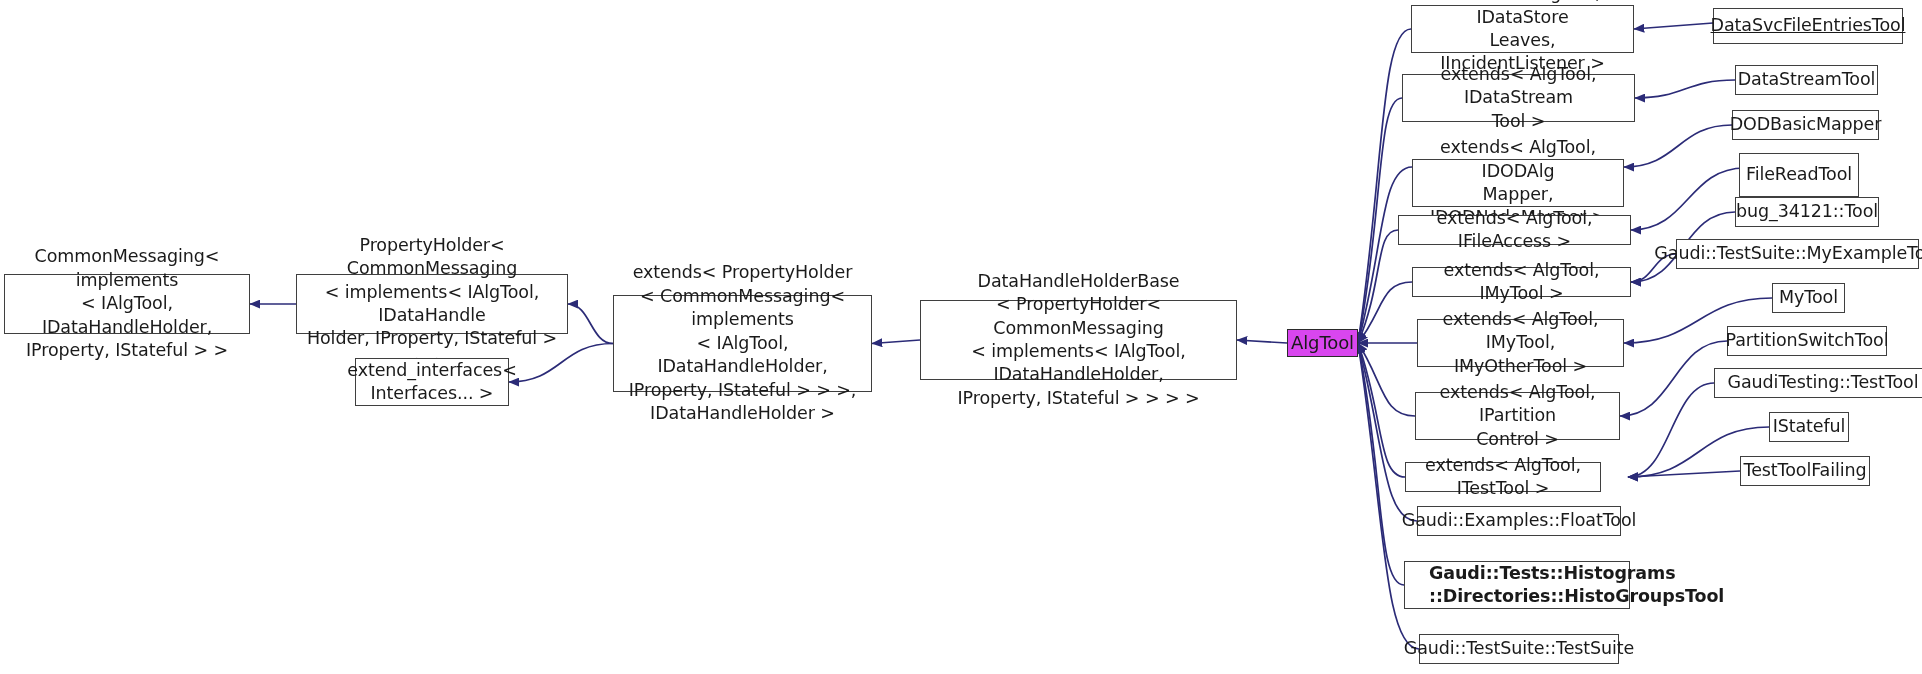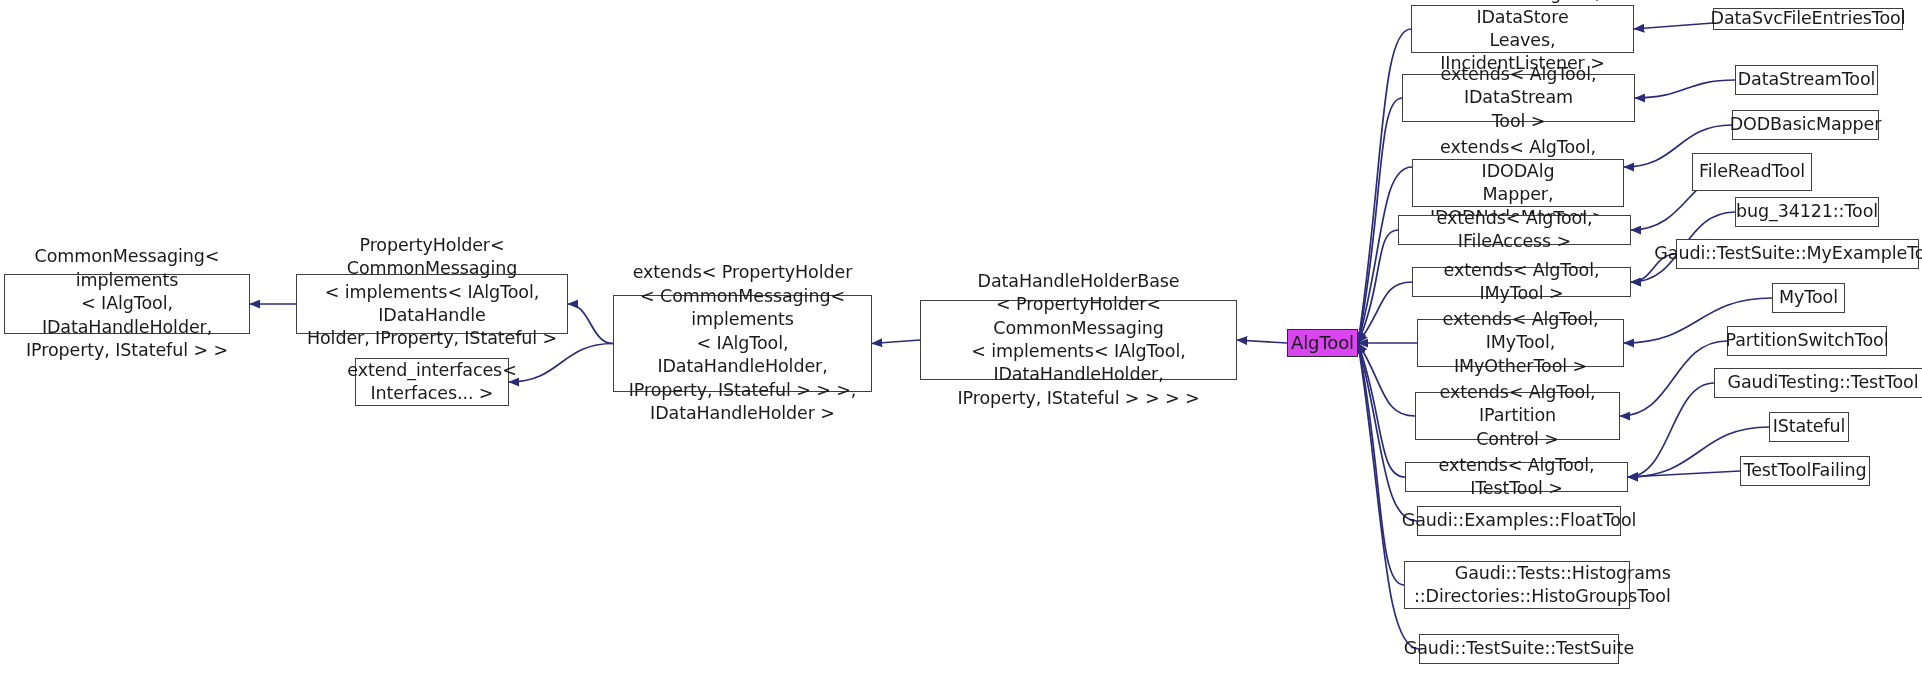--- a/index.html
+++ b/index.html
@@ -39,23 +39,24 @@
     white-space: pre-line;
     padding: 1px 4px;
     z-index: 3;
   }
   .node.current {
     background: #d946ef;
     border-color: #2b2b2b;
     font-size: 18px;
   }
   .node.lefty {
-    text-align: right;
+    text-align: left;
     justify-content: flex-start;
-    padding-left: 9px;
+    padding-left: 24px;
+    font-weight: bold;
   }
 </style>
 </head>
 <body>
 
 <div id="diagram">
   <svg id="edges" viewBox="0 0 1922 674" width="1922" height="674">
     <defs>
       <marker id="arrhead" markerWidth="11" markerHeight="9" refX="10.3" refY="4.5" orient="auto" markerUnits="userSpaceOnUse">
         <path d="M0,0 L11,4.5 L0,9 Z" fill="#2b2b77"></path>
@@ -115,29 +116,29 @@
       <div class="node" style="left: 1402px; top: 74px; width: 233px; height: 48px;">extends&lt; AlgTool, IDataStream
 Tool &gt;</div>
       <div class="node" style="left: 1412px; top: 143px; width: 212px; height: 48px; margin-top: 16px;">extends&lt; AlgTool, IDODAlg
 Mapper, IDODNodeMapper &gt;</div>
       <div class="node" style="left: 1398px; top: 215px; width: 233px; height: 30px;">extends&lt; AlgTool, IFileAccess &gt;</div>
       <div class="node" style="left: 1412px; top: 267px; width: 219px; height: 30px;">extends&lt; AlgTool, IMyTool &gt;</div>
       <div class="node" style="left: 1417px; top: 319px; width: 207px; height: 48px;">extends&lt; AlgTool, IMyTool,
 IMyOtherTool &gt;</div>
       <div class="node" style="left: 1415px; top: 392px; width: 205px; height: 48px;">extends&lt; AlgTool, IPartition
 Control &gt;</div>
-      <div class="node" style="left: 1405px; top: 462px; width: 223px; height: 30px;">extends&lt; AlgTool, ITestTool &gt;</div>
+      <div class="node" style="left: 1405px; top: 462px; width: 196px; height: 30px;">extends&lt; AlgTool, ITestTool &gt;</div>
       <div class="node" style="left: 1417px; top: 506px; width: 204px; height: 30px;">Gaudi::Examples::FloatTool</div>
       <div class="node lefty" style="left: 1404px; top: 561px; width: 226px; height: 48px;">Gaudi::Tests::Histograms
 ::Directories::HistoGroupsTool</div>
       <div class="node" style="left: 1419px; top: 634px; width: 200px; height: 30px;">Gaudi::TestSuite::TestSuite</div>
-      <div class="node" style="left: 1713px; top: 8px; width: 190px; height: 22px;">DataSvcFileEntriesTool</div>
+      <div class="node" style="left: 1713px; top: 8px; width: 190px; height: 36px; text-decoration: underline;">DataSvcFileEntriesTool</div>
       <div class="node" style="left: 1735px; top: 65px; width: 143px; height: 30px;">DataStreamTool</div>
       <div class="node" style="left: 1732px; top: 110px; width: 147px; height: 30px;">DODBasicMapper</div>
-      <div class="node" style="left: 1692px; top: 153px; width: 120px; height: 38px;">FileReadTool</div>
+      <div class="node" style="left: 1739px; top: 153px; width: 120px; height: 44px;">FileReadTool</div>
       <div class="node" style="left: 1735px; top: 197px; width: 144px; height: 30px;">bug_34121::Tool</div>
       <div class="node" style="left: 1676px; top: 239px; width: 243px; height: 30px;">Gaudi::TestSuite::MyExampleTool</div>
       <div class="node" style="left: 1772px; top: 283px; width: 73px; height: 30px;">MyTool</div>
       <div class="node" style="left: 1727px; top: 326px; width: 160px; height: 30px;">PartitionSwitchTool</div>
       <div class="node" style="left: 1714px; top: 368px; width: 218px; height: 30px;">GaudiTesting::TestTool</div>
       <div class="node" style="left: 1769px; top: 412px; width: 80px; height: 30px;">IStateful</div>
       <div class="node" style="left: 1740px; top: 456px; width: 130px; height: 30px;">TestToolFailing</div>
     </div>
 </div>
 

